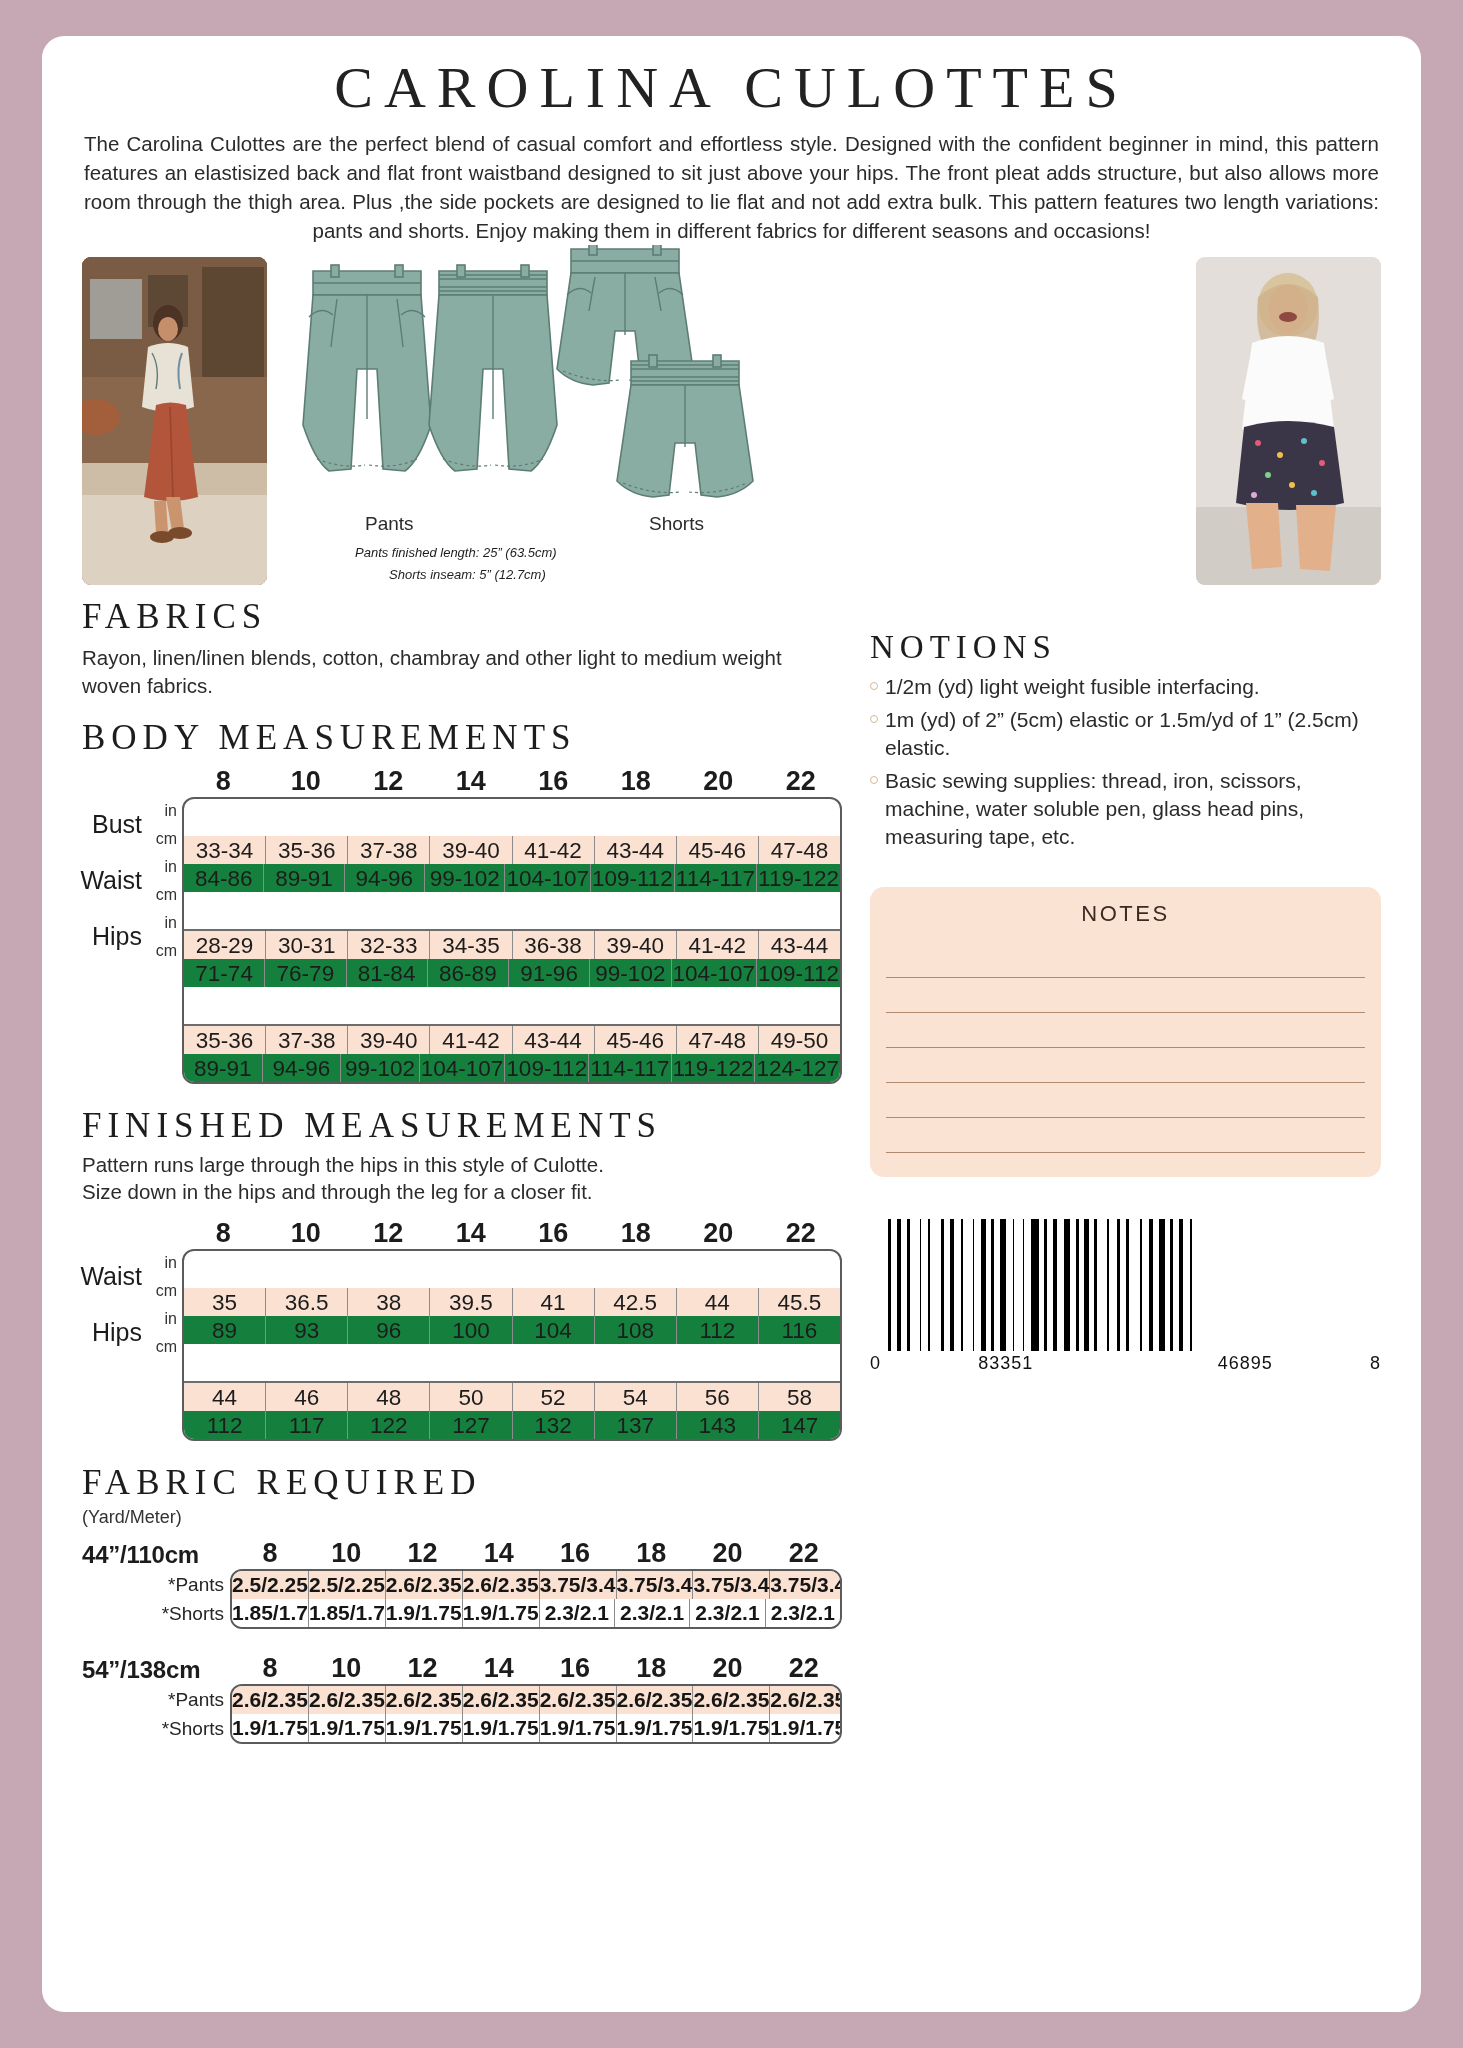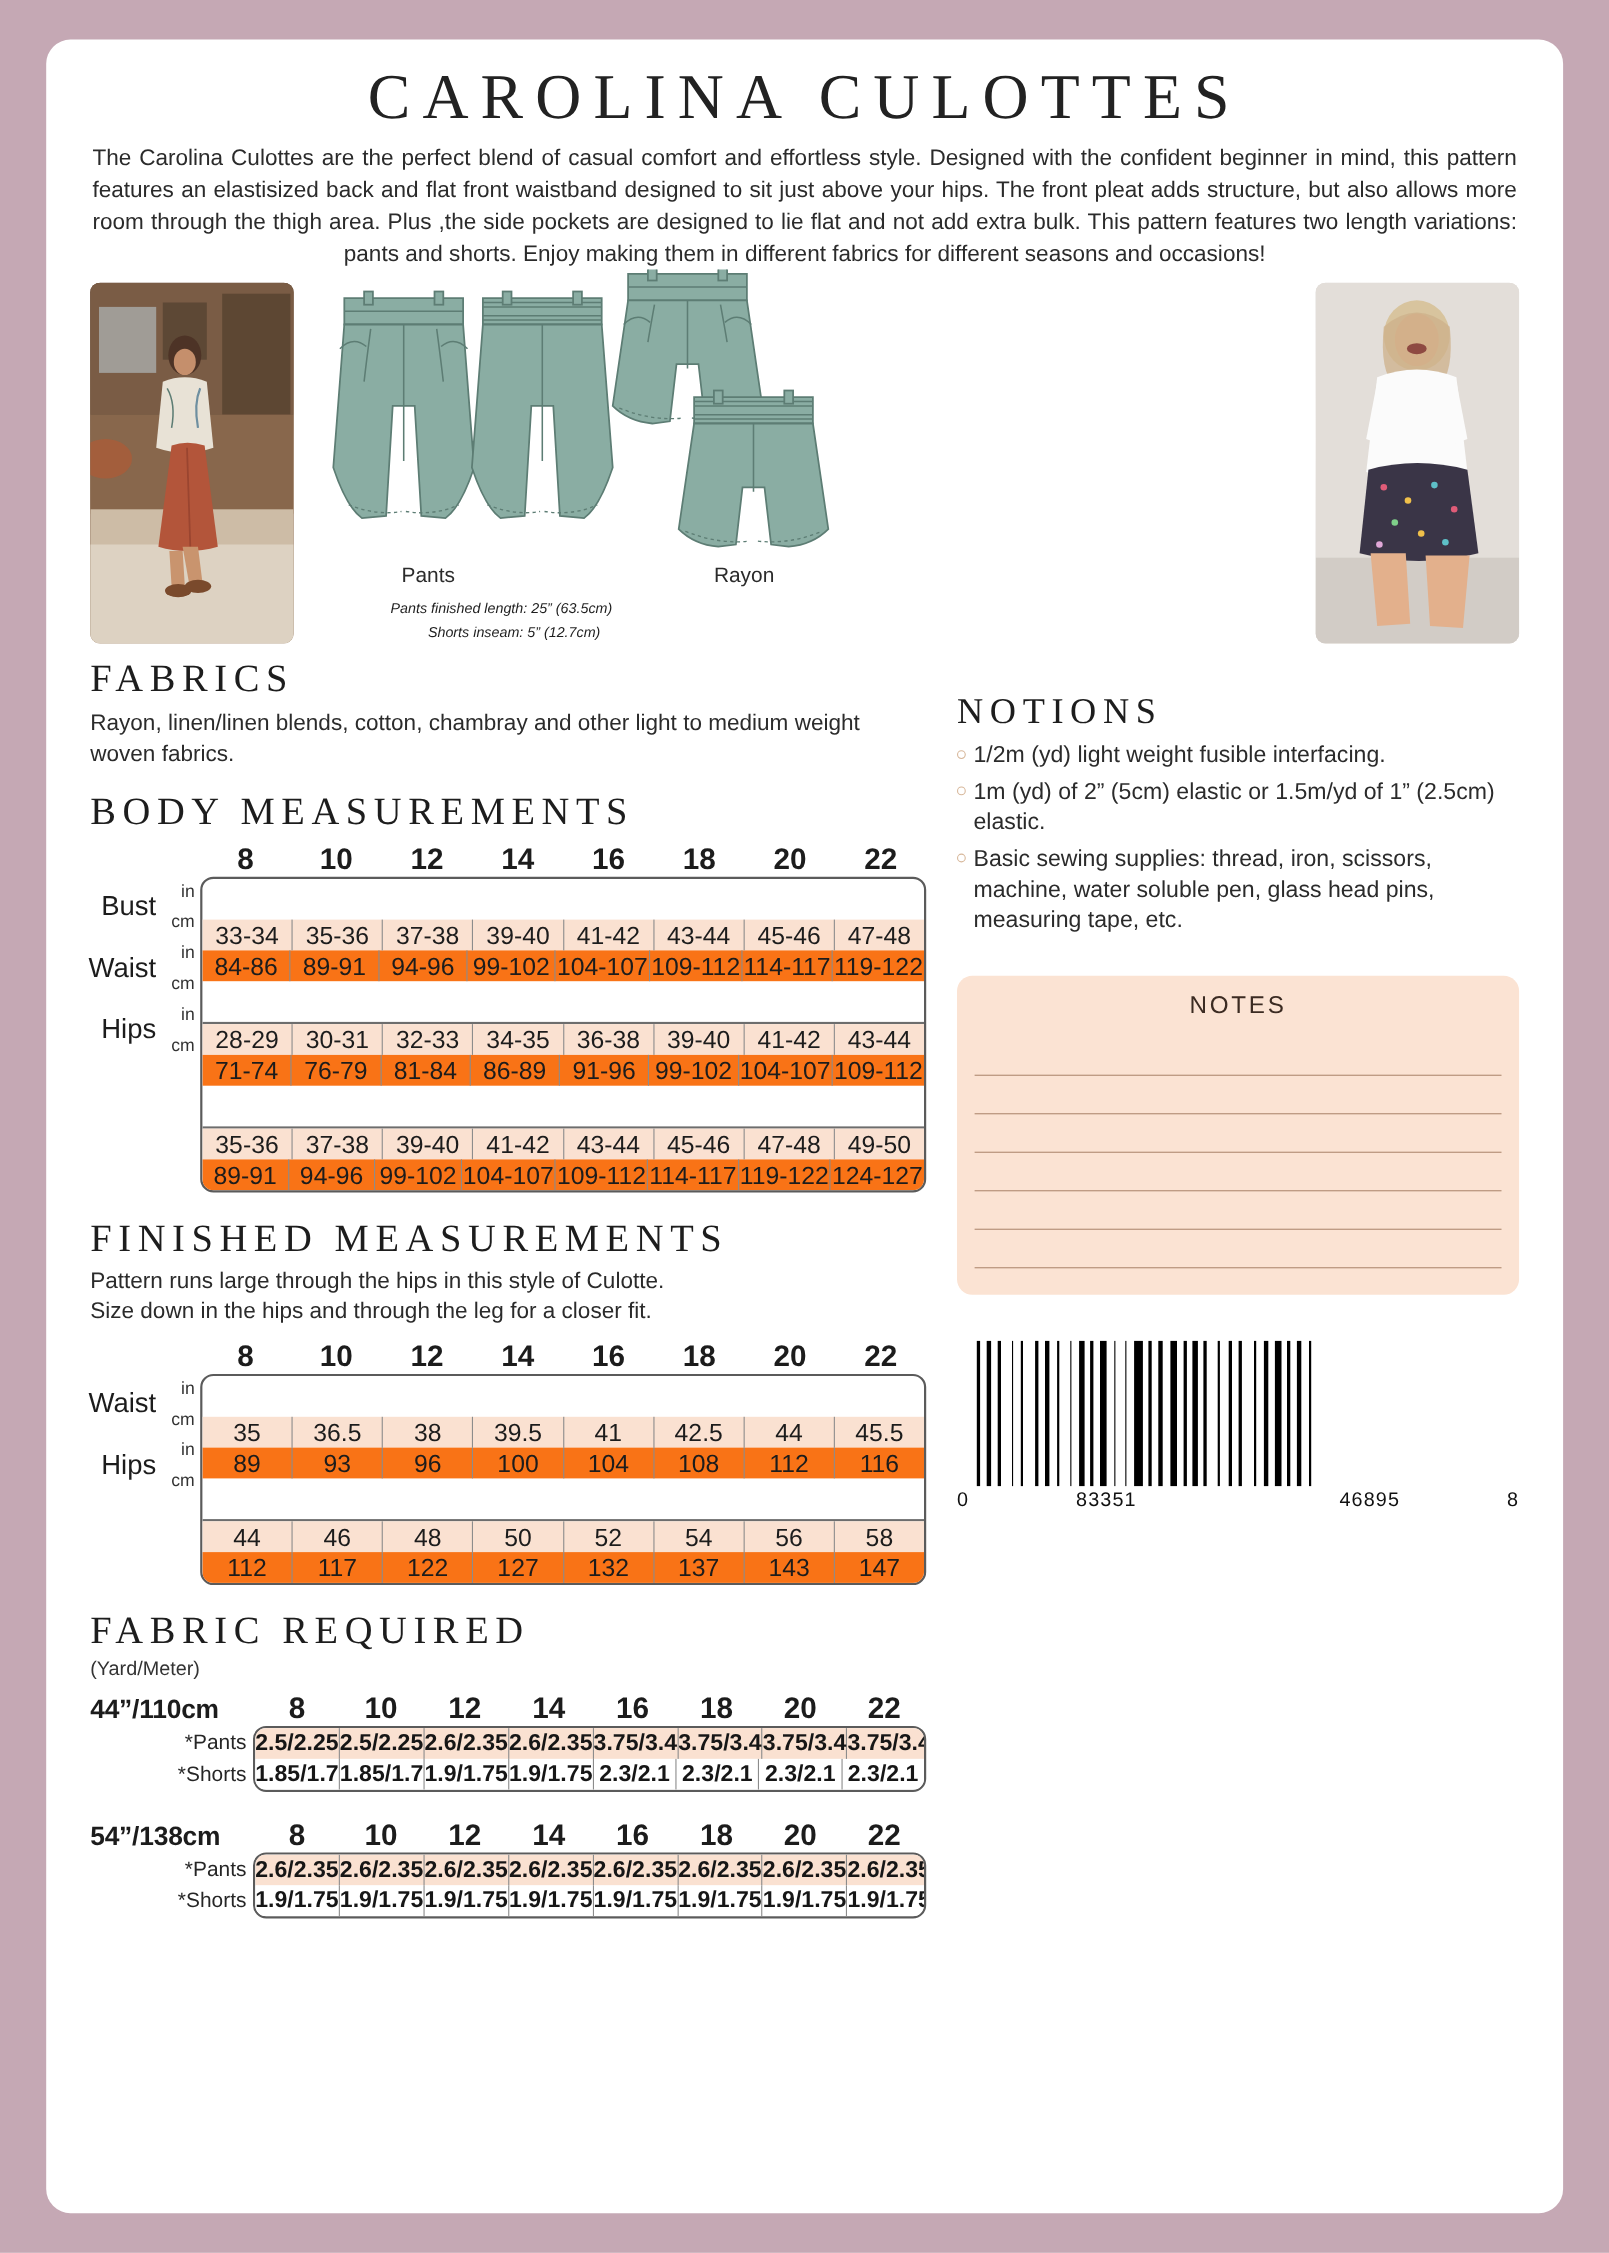--- a/index.html
+++ b/index.html
@@ -160,21 +160,21 @@
     flex: 1 1 auto;
     border: 2.2px solid #5b5b5b;
     border-radius: 12px;
     overflow: hidden;
     background: #fff;
   }
   .grp { display: block; margin-top: 37px; }
   .grp + .grp { border-top: 2.2px solid #6d6d6d; }
   .trow { display: flex; }
   .trow.in { background: #fae1d1; }
-  .trow.cm { background: #f97316; }
+  .trow.cm { background: #15803d; }
   .tcell {
     flex: 1 1 0;
     text-align: center;
     font-size: 22.5px;
     color: #1c1c1c;
     padding: 2px 1px;
     border-right: 1.4px solid #8c8c8c;
     white-space: nowrap;
   }
   .tcell:last-child { border-right: none; }
@@ -389,21 +389,21 @@
           <rect x="52" y="22" width="8" height="12" class="garment"></rect>
           <rect x="116" y="22" width="8" height="12" class="garment"></rect>
           <path class="garment" d="M34 52 h108 l14 96 q-14 14 -36 16 l-16 -2 l-6 -52 h-20 l-6 52 l-16 2 q-22 -2 -36 -16 z"></path>
           <path class="gline" d="M88 52 v62"></path>
           <path class="gline-d" d="M26 150 q30 12 58 9"></path>
           <path class="gline-d" d="M92 159 q30 3 58 -9"></path>
         </g>
       </svg>
 
       <div class="tech-caption" style="left:98px;top:256px;">Pants</div>
-      <div class="tech-caption" style="left:382px;top:256px;">Rayon</div>
+      <div class="tech-caption" style="left:382px;top:256px;">Shorts</div>
       <div class="tech-note" style="left:88px;top:288px;">Pants finished length: 25” (63.5cm)</div>
       <div class="tech-note" style="left:122px;top:310px;">Shorts inseam: 5” (12.7cm)</div>
     </div>
 
     <div class="photo right">
       <svg width="185" height="328" viewBox="0 0 185 328">
         <rect x="0" y="0" width="185" height="328" fill="#e3ded9"></rect>
         <rect x="0" y="250" width="185" height="78" fill="#d2ccc6"></rect>
         <ellipse cx="92" cy="48" rx="30" ry="32" fill="#d8c49e"></ellipse>
         <ellipse cx="92" cy="52" rx="20" ry="24" fill="#e3b08c"></ellipse>

